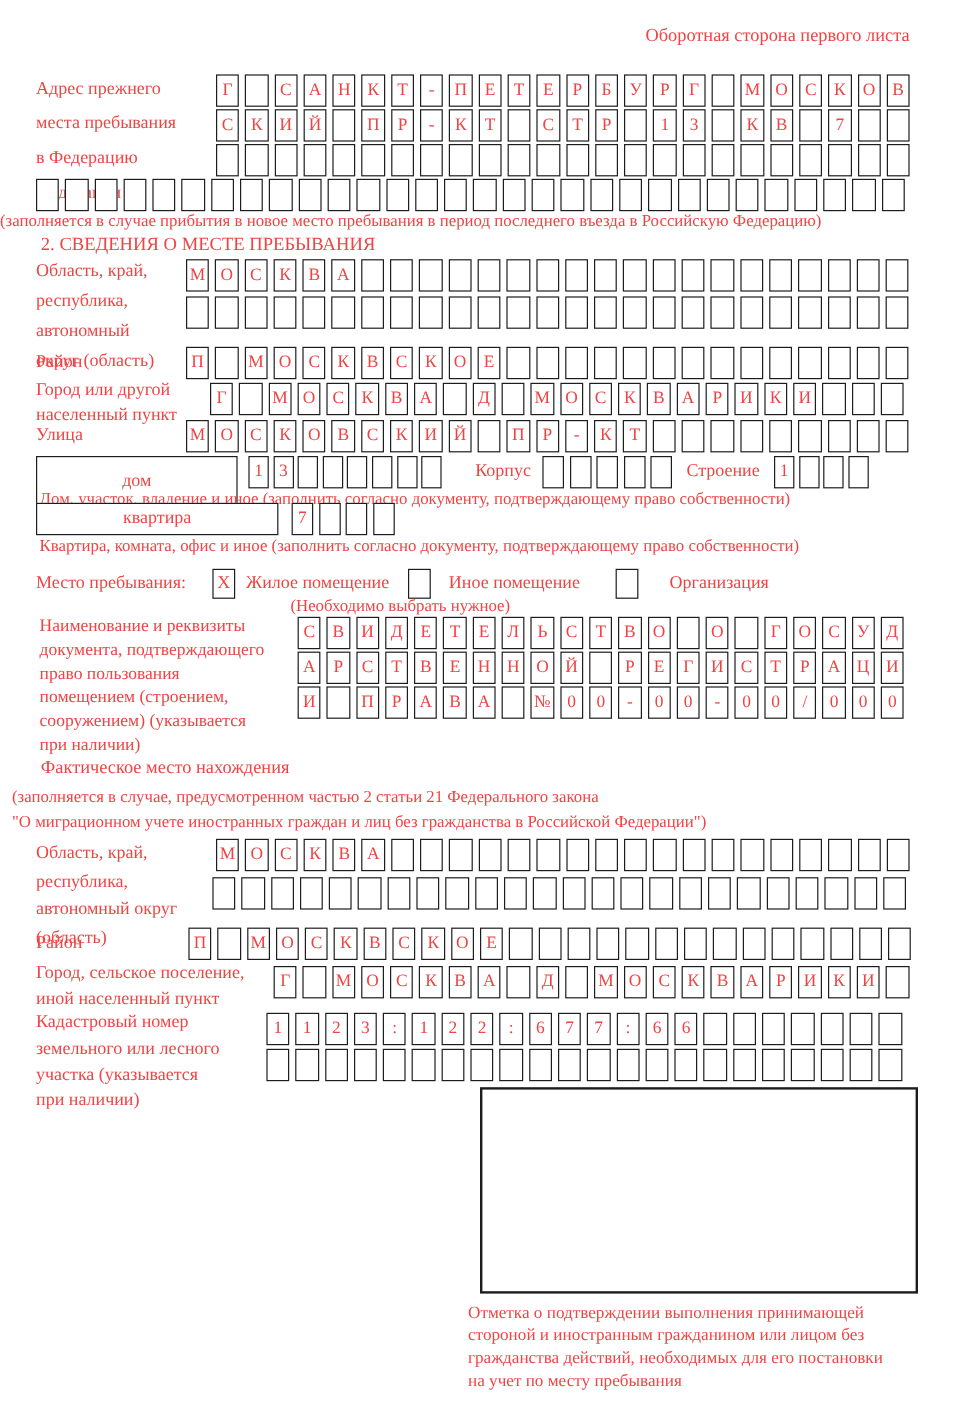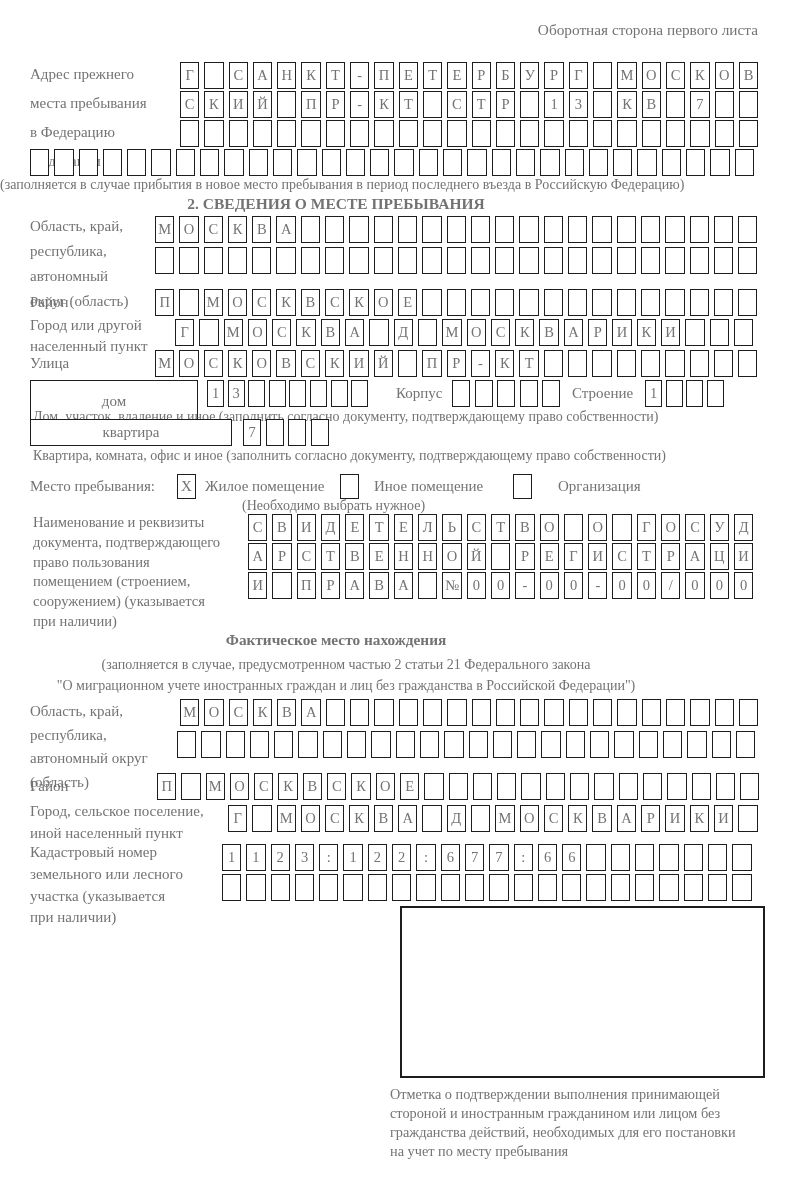--- a/index.html
+++ b/index.html
@@ -1,23 +1,23 @@
 <!DOCTYPE html>
 <html><head>
 <meta charset="utf-8">
 <style>
   html,body{margin:0;padding:0;background:#fff;}
   .page{position:relative;width:800px;height:1180px;background:#ffffff;overflow:hidden;
-        font-family:"Liberation Serif","DejaVu Serif",serif;color:#737373;}
+        font-family:"Liberation Serif","DejaVu Serif",serif;color:#ef4444;}
   .abs{position:absolute;}
   .lbl{font-size:15px;line-height:1;white-space:nowrap;}
   .lines div{white-space:nowrap;}
   .note{font-size:13.8px;white-space:nowrap;}
-  .ctr{left:0;width:672px;text-align:center;}
-  .b{font-weight:bold;}
+  .ctr{left:0;width:672px;}
+  .b{font-weight:normal;margin-left:34px;}
   .cellrow{position:absolute;display:flex;column-gap:5px;}
   .cellrow .cell{box-sizing:border-box;width:19.3px;height:26.5px;border:1.6px solid #1d1d1d;
      display:flex;align-items:center;justify-content:center;
      font-size:14.5px;font-family:"Liberation Serif","DejaVu Serif",serif;background:#fff;flex:0 0 auto;}
   .cells-sm{column-gap:3.6px;}
   .cells-sm .cell{width:17px;height:27px;}
   .cells-md{column-gap:4.5px;}
   .cells-md .cell{width:18px;height:27px;}
   .cells-cb .cell{width:19px;height:25px;font-size:15px;}
   .widebox{position:absolute;box-sizing:border-box;border:1.6px solid #1d1d1d;

